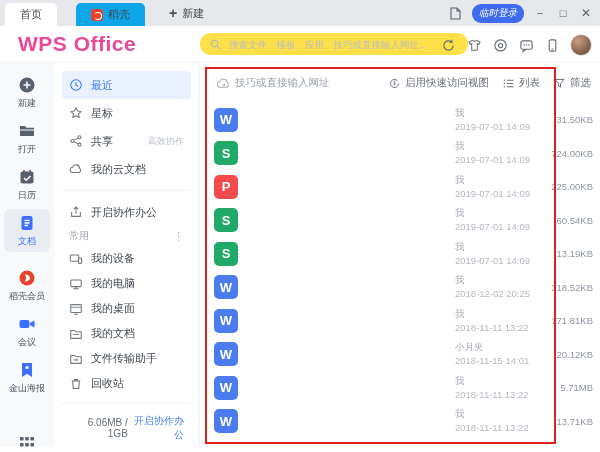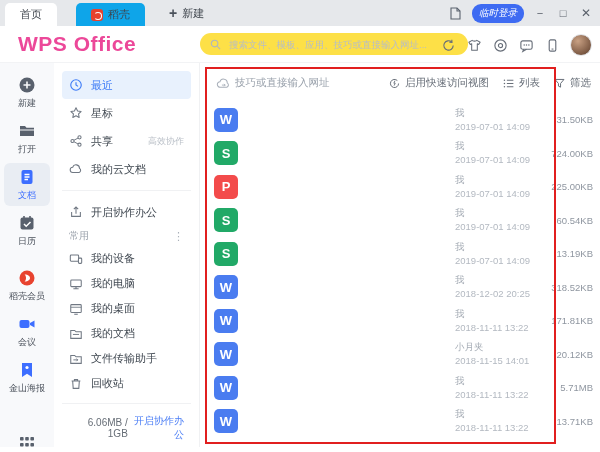--- a/index.html
+++ b/index.html
@@ -170,38 +170,38 @@
       </div>
       <div class="rail-item">
         <span>
             <svg width="18" height="18" viewBox="0 0 18 18">
               <path d="M2 4h5l1.5 1.8H16v8.2H2z" fill="#59616d"></path>
               <path d="M2 8h14" stroke="#f8f9fb" stroke-width="1"></path>
             </svg>
           </span>
         <span>打开</span>
       </div>
-      <div class="rail-item active">
-        <span>
-            <svg width="18" height="18" viewBox="0 0 18 18">
-              <rect x="3.5" y="2" width="11" height="14" rx="2" fill="#3d6eff"></rect>
-              <path d="M6.5 6.5h5M6.5 9h5M6.5 11.5h3.5" stroke="#fff" stroke-width="1.3"></path>
-            </svg>
-          </span>
-        <span>文档</span>
-      </div>
       <div class="rail-item">
         <span>
             <svg width="18" height="18" viewBox="0 0 18 18">
               <rect x="2.5" y="3.5" width="13" height="12" rx="2" fill="#59616d"></rect>
               <path d="M6 2v3M12 2v3" stroke="#59616d" stroke-width="1.6"></path>
               <path d="M6 10l2.2 2.2L12.5 8" stroke="#fff" stroke-width="1.5" fill="none"></path>
             </svg>
           </span>
         <span>日历</span>
+      </div>
+      <div class="rail-item active">
+        <span>
+            <svg width="18" height="18" viewBox="0 0 18 18">
+              <rect x="3.5" y="2" width="11" height="14" rx="2" fill="#3d6eff"></rect>
+              <path d="M6.5 6.5h5M6.5 9h5M6.5 11.5h3.5" stroke="#fff" stroke-width="1.3"></path>
+            </svg>
+          </span>
+        <span>文档</span>
       </div>
       <div class="rail-item group-gap">
         <span>
             <svg width="18" height="18" viewBox="0 0 18 18">
               <circle cx="9" cy="9" r="7.5" fill="#e8432f"></circle>
               <path d="M6.5 5.5c4 0 5.5 2 5.5 3.5S10.5 12.5 6.5 12.5c2-1.2 2-5.8 0-7z" fill="#fff"></path>
             </svg>
           </span>
         <span>稻壳会员</span>
       </div>

